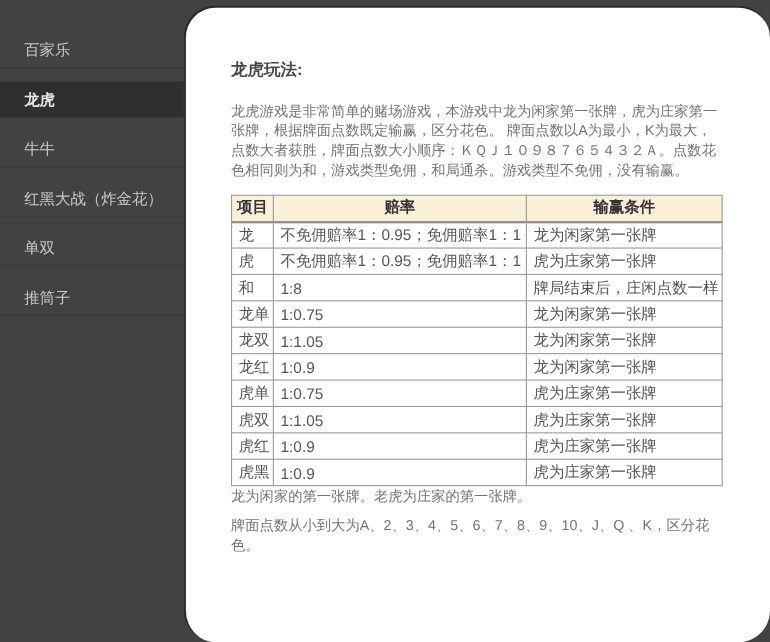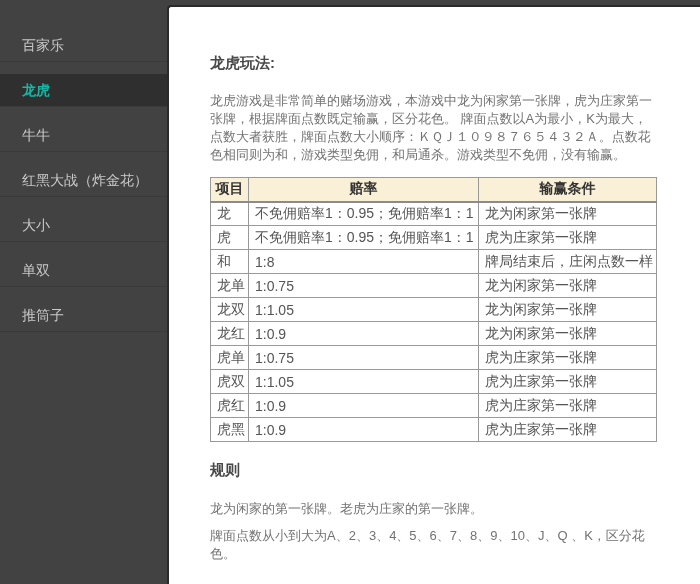--- a/index.html
+++ b/index.html
@@ -24,32 +24,33 @@
     font-size: 14px;
     color: #c9c9c9;
     border-bottom: 1px solid #3a3a3a;
     cursor: pointer;
     white-space: nowrap;
     overflow: hidden;
     margin-top: 12px;
   }
   .side-item.selected {
     background: #2f2f2f;
-    color: #14b8a6;
+    color: #e5e5e5;
     font-weight: bold;
   }
   
   .panel {
     position: absolute;
     left: 167px; top: 5px; right: 0; bottom: 0;
     background: #ffffff;
     border-left: 2px solid #2a2a2a;
     border-top: 2px solid #2a2a2a;
     border-top-left-radius: 4px;
     overflow: hidden;
+    border-radius: 29px;
   }
   .content {
     padding: 47px 0 0 41px;
     width: 489px;
   }
   .content h2 {
     font-size: 15px;
     font-weight: bold;
     color: #484848;
     margin: 0 0 19px 0;
@@ -102,21 +103,20 @@
   }
 </style>
 </head>
 <body>
 
 <div class="sidebar">
     <div class="side-item">百家乐</div>
     <div class="side-item selected">龙虎</div>
     <div class="side-item">牛牛</div>
     <div class="side-item">红黑大战（炸金花）</div>
-    <div class="side-item">大小</div>
     <div class="side-item">单双</div>
     <div class="side-item">推筒子</div>
   </div>
 
 <div class="panel">
   <div class="content">
     <h2>龙虎玩法:</h2>
     <p class="intro">龙虎游戏是非常简单的赌场游戏，本游戏中龙为闲家第一张牌，虎为庄家第一张牌，根据牌面点数既定输赢，区分花色。 牌面点数以A为最小，K为最大，点数大者获胜，牌面点数大小顺序：ＫＱＪ１０９８７６５４３２Ａ。点数花色相同则为和，游戏类型免佣，和局通杀。游戏类型不免佣，没有输赢。</p>
 
     <table class="payout">
@@ -179,19 +179,18 @@
             <td>虎为庄家第一张牌</td>
           </tr>
           <tr>
             <td>虎黑</td>
             <td>1:0.9</td>
             <td>虎为庄家第一张牌</td>
           </tr>
         </tbody>
     </table>
 
-    <h3>规则</h3>
     <div>
         <p class="rule-p">龙为闲家的第一张牌。老虎为庄家的第一张牌。</p>
         <p class="rule-p">牌面点数从小到大为A、2、3、4、5、6、7、8、9、10、J、Q 、K，区分花色。</p>
       </div>
   </div>
 </div>
 
 </body></html>

